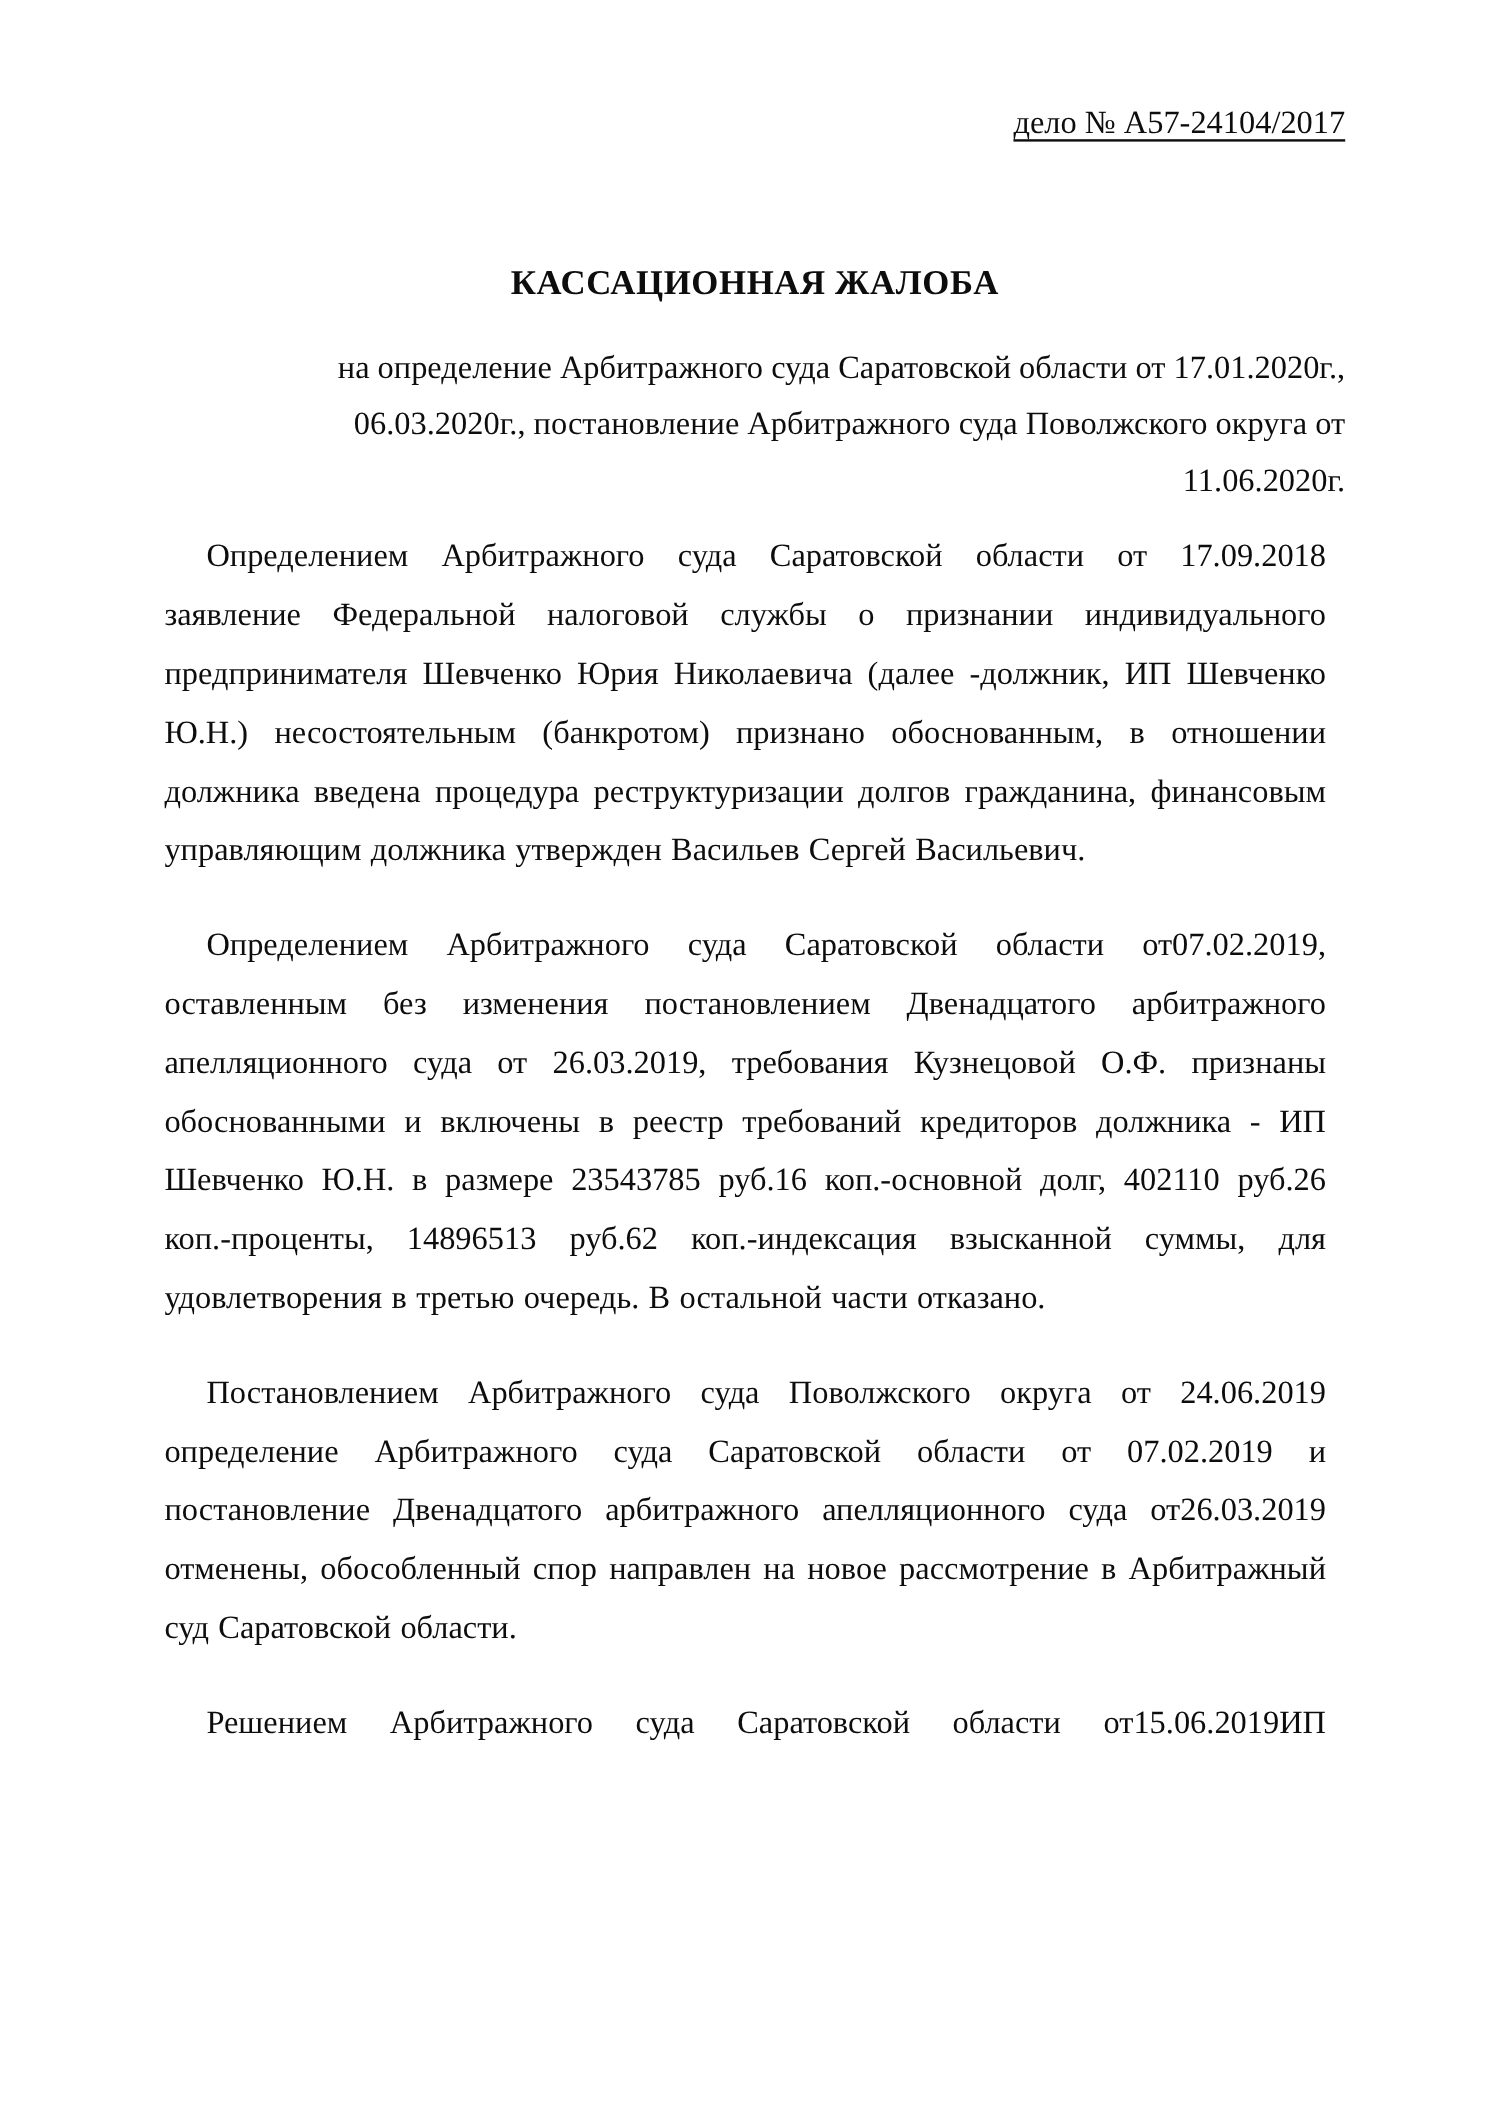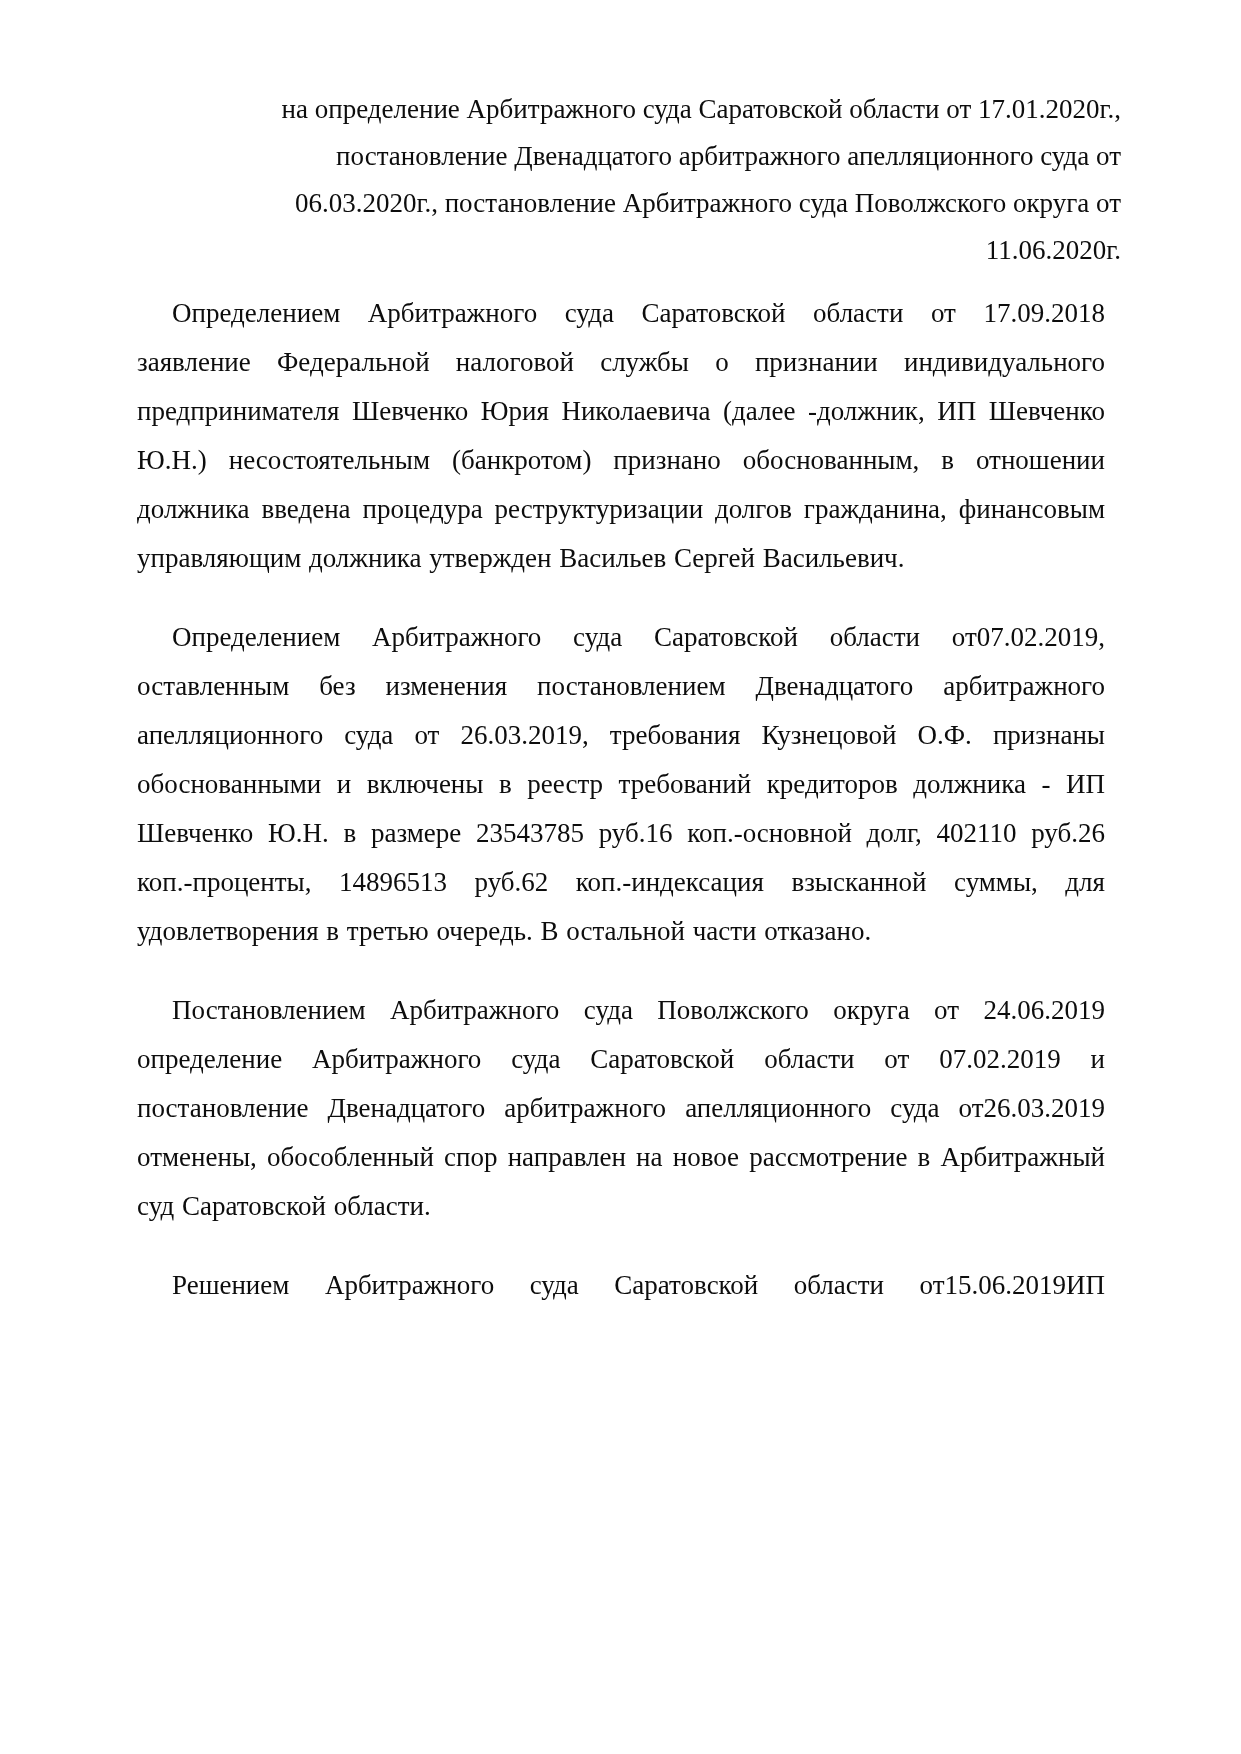--- a/index.html
+++ b/index.html
@@ -54,25 +54,26 @@
   }
   .force-justify {
     text-align-last: justify;
   }
 </style>
 </head>
 <body>
 
 <div class="page">
 
+  <p class="case-ref"><span>дело № А57-24104/2017</span></p>
 
+  <h1 class="doc-title">КАССАЦИОННАЯ ЖАЛОБА</h1>
 
   <div class="subtitle">
     <div class="subtitle-line">на определение Арбитражного суда Саратовской области от 17.01.2020г.,</div>
-    <div class="subtitle-line">постановление Двенадцатого арбитражного апелляционного суда от</div>
     <div class="subtitle-line">06.03.2020г., постановление Арбитражного суда Поволжского округа от</div>
     <div class="subtitle-line">11.06.2020г.</div>
   </div>
 
   <div>
     <p class="body-par">Определением Арбитражного суда Саратовской области от 17.09.2018 заявление Федеральной налоговой службы о признании индивидуального предпринимателя Шевченко Юрия Николаевича (далее -должник, ИП Шевченко Ю.Н.) несостоятельным (банкротом) признано обоснованным, в отношении должника введена процедура реструктуризации долгов гражданина, финансовым управляющим должника утвержден Васильев Сергей Васильевич.</p>
     <p class="body-par">Определением Арбитражного суда Саратовской области от07.02.2019, оставленным без изменения постановлением Двенадцатого арбитражного апелляционного суда от 26.03.2019, требования Кузнецовой О.Ф. признаны обоснованными и включены в реестр требований кредиторов должника - ИП Шевченко Ю.Н. в размере 23543785 руб.16 коп.-основной долг, 402110 руб.26 коп.-проценты, 14896513 руб.62 коп.-индексация взысканной суммы, для удовлетворения в третью очередь. В остальной части отказано.</p>
     <p class="body-par">Постановлением Арбитражного суда Поволжского округа от 24.06.2019 определение Арбитражного суда Саратовской области от 07.02.2019 и постановление Двенадцатого арбитражного апелляционного суда от26.03.2019 отменены, обособленный спор направлен на новое рассмотрение в Арбитражный суд Саратовской области.</p>
     <p class="body-par force-justify">Решением Арбитражного суда Саратовской области от15.06.2019ИП</p>
   </div>

